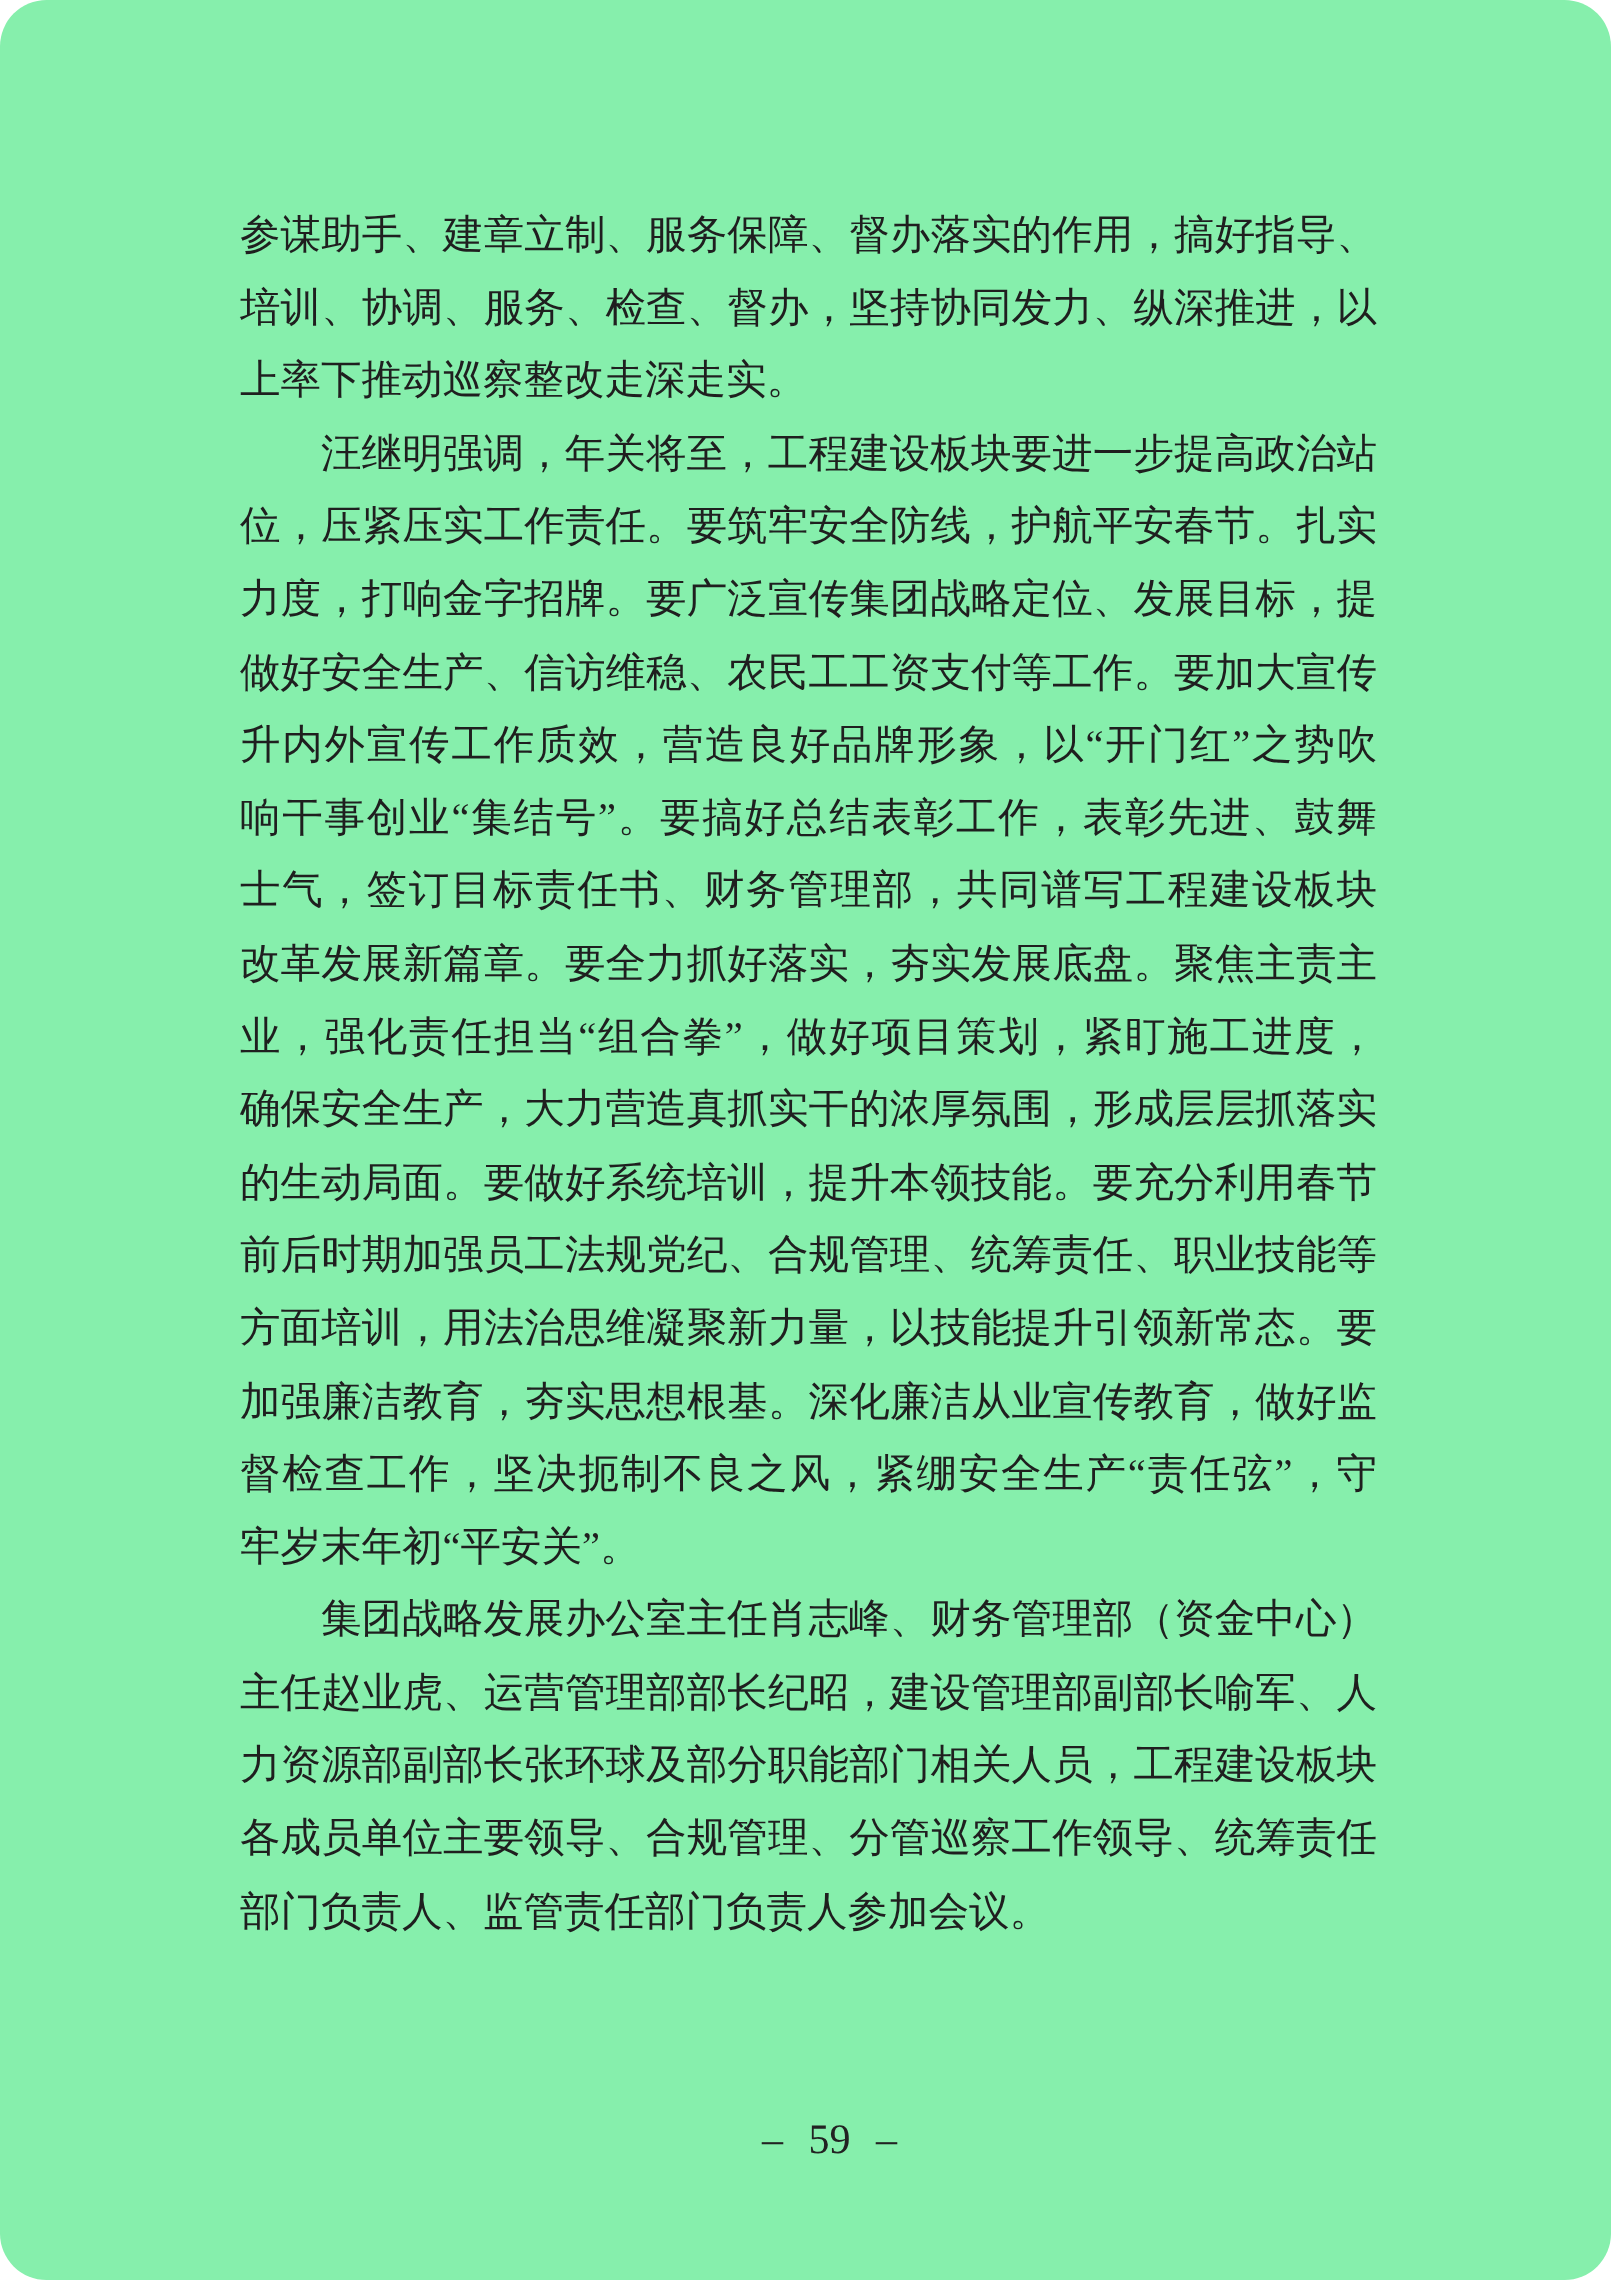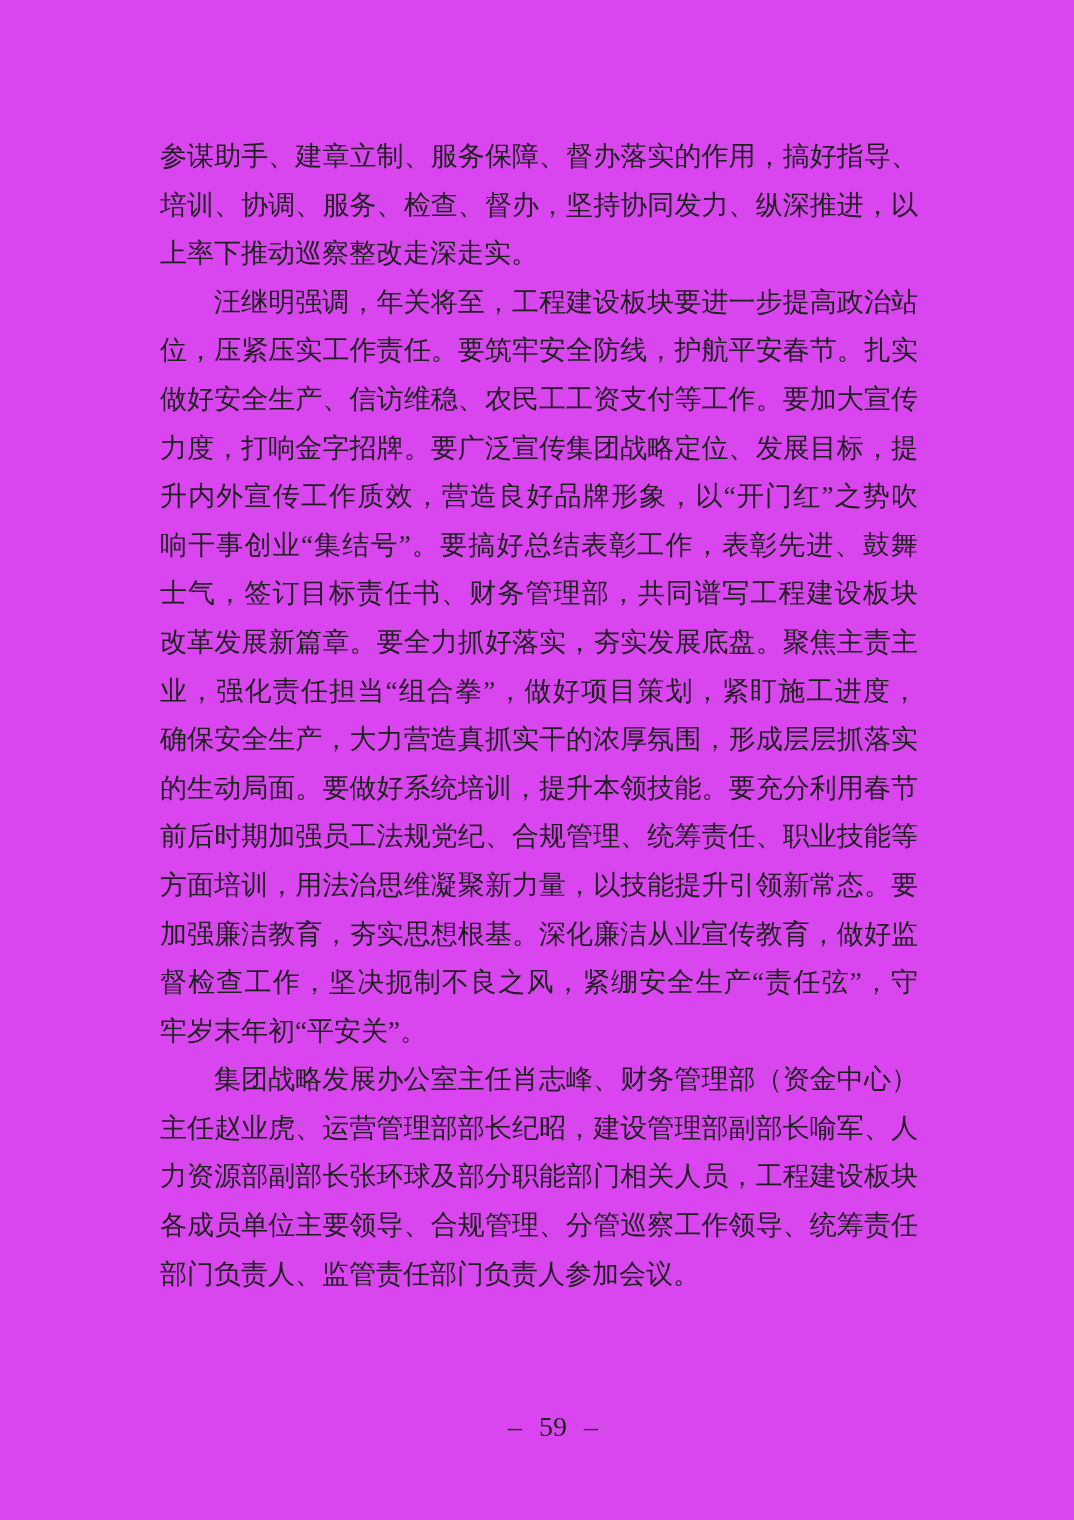--- a/index.html
+++ b/index.html
@@ -4,24 +4,25 @@
 <style>
   html, body {
     margin: 0;
     padding: 0;
     background: #ffffff;
   }
   .page {
     position: relative;
     width: 1074px;
     height: 1520px;
-    background: #d946ef;
+    background: #86efac;
     overflow: hidden;
     font-family: "Liberation Serif", "DejaVu Serif", serif;
     color: #1f1f1f;
+    border-radius: 31px;
   }
   .text-block {
     position: absolute;
     left: 160px;
     top: 132px;
     width: 758px;
   }
   .paragraph {
     margin: 0;
     padding: 0;
@@ -60,22 +61,22 @@
 <div class="page">
   <div class="text-block" id="text-block">
       <div class="paragraph">
         <div class="line">参谋助手、建章立制、服务保障、督办落实的作用，搞好指导、</div>
         <div class="line">培训、协调、服务、检查、督办，坚持协同发力、纵深推进，以</div>
         <div class="line last">上率下推动巡察整改走深走实。</div>
       </div>
       <div class="paragraph">
         <div class="line indent">汪继明强调，年关将至，工程建设板块要进一步提高政治站</div>
         <div class="line">位，压紧压实工作责任。要筑牢安全防线，护航平安春节。扎实</div>
+        <div class="line">力度，打响金字招牌。要广泛宣传集团战略定位、发展目标，提</div>
         <div class="line">做好安全生产、信访维稳、农民工工资支付等工作。要加大宣传</div>
-        <div class="line">力度，打响金字招牌。要广泛宣传集团战略定位、发展目标，提</div>
         <div class="line">升内外宣传工作质效，营造良好品牌形象，以“开门红”之势吹</div>
         <div class="line">响干事创业“集结号”。要搞好总结表彰工作，表彰先进、鼓舞</div>
         <div class="line">士气，签订目标责任书、财务管理部，共同谱写工程建设板块</div>
         <div class="line">改革发展新篇章。要全力抓好落实，夯实发展底盘。聚焦主责主</div>
         <div class="line">业，强化责任担当“组合拳”，做好项目策划，紧盯施工进度，</div>
         <div class="line">确保安全生产，大力营造真抓实干的浓厚氛围，形成层层抓落实</div>
         <div class="line">的生动局面。要做好系统培训，提升本领技能。要充分利用春节</div>
         <div class="line">前后时期加强员工法规党纪、合规管理、统筹责任、职业技能等</div>
         <div class="line">方面培训，用法治思维凝聚新力量，以技能提升引领新常态。要</div>
         <div class="line">加强廉洁教育，夯实思想根基。深化廉洁从业宣传教育，做好监</div>

